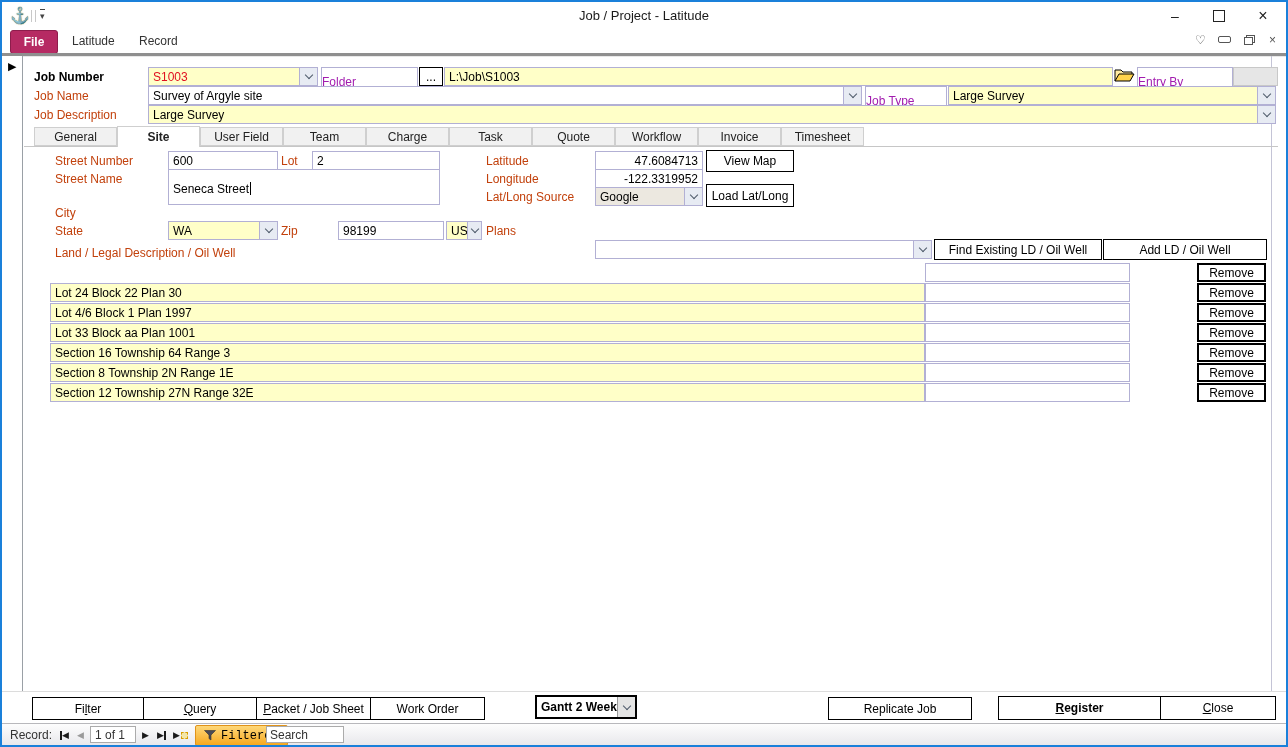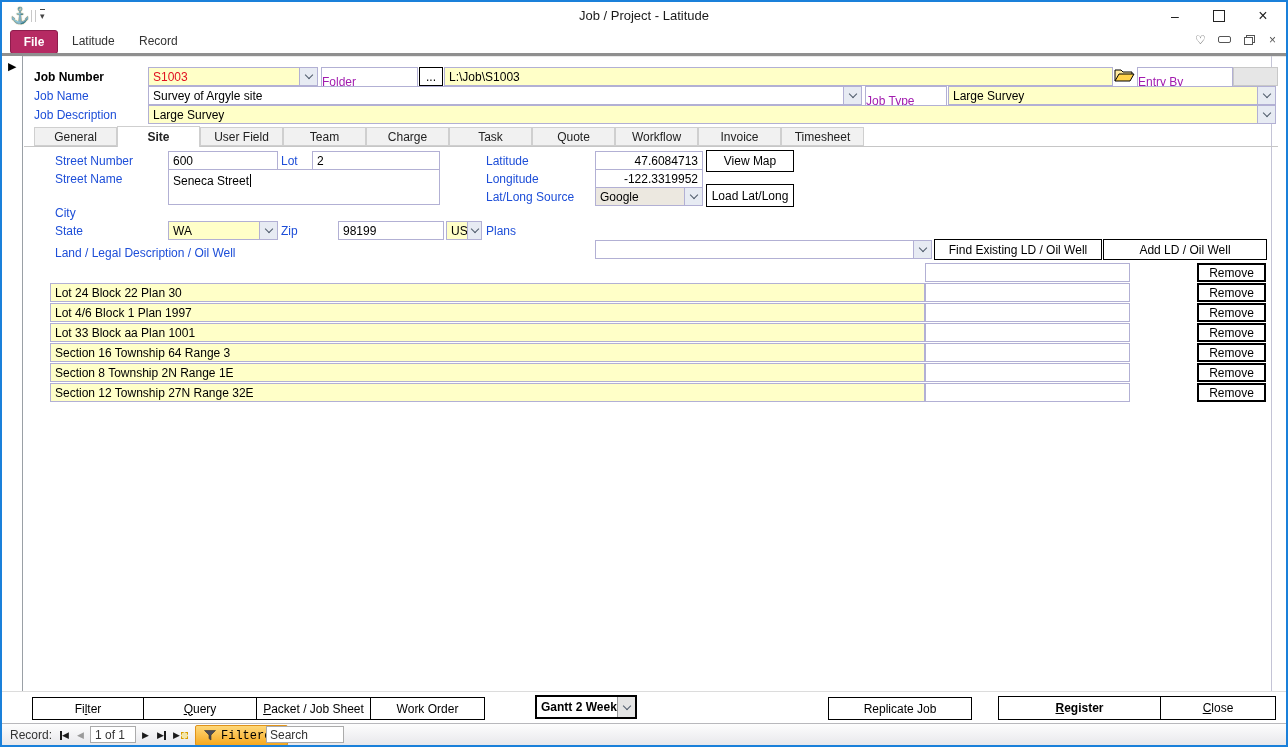--- a/index.html
+++ b/index.html
@@ -30,37 +30,37 @@
   .restore{position:relative;width:10px;height:9px;}
   .restore::before{content:"";position:absolute;left:2px;top:0;width:7px;height:6px;border:1px solid #555;}
   .restore::after{content:"";position:absolute;left:0;top:2px;width:7px;height:6px;border:1px solid #555;background:#fff;}
   .ribbon-divider{position:absolute;left:2px;top:53px;right:2px;height:3px;background:#8f8f8f;border-bottom:1px solid #e8e8e8;}
 
   
   .rec-strip{position:absolute;left:2px;top:56px;width:20px;height:635px;background:#fff;border-right:1px solid #9aa0a6;}
   .rec-arrow{position:absolute;left:6px;top:4px;font-size:11px;color:#000;}
 
   
-  .lbl{position:absolute;height:19px;display:flex;align-items:center;font-size:12px;color:#1d4ed8;white-space:nowrap;}
+  .lbl{position:absolute;height:19px;display:flex;align-items:center;font-size:12px;color:#c2410c;white-space:nowrap;}
   .lbl.black{color:#000;font-weight:bold;}
   .lblbox{position:absolute;height:30px;box-sizing:border-box;background:#fff;border:1px solid #b2b0d4;
     display:flex;align-items:center;padding:0 0;font-size:12px;color:#a21caf;white-space:nowrap;}
   .fld{position:absolute;height:19px;box-sizing:border-box;background:#fff;border:1px solid #b2b0d4;
     display:flex;align-items:center;padding:0 4px;font-size:12px;color:#000;white-space:nowrap;overflow:hidden;}
   .fld.yellow{background:#ffffc8;}
   .fld.beige{background:#ece8e0;}
   .fld.right{justify-content:flex-end;}
   .fld.combo{padding-right:20px;}
   .red{color:#e01020;}
   .chev{position:absolute;right:0;top:0;bottom:0;width:17px;background:#e7ebf3;border-left:1px solid #b2b0d4;
     display:flex;align-items:center;justify-content:center;}
   .chev::after{content:"";width:5px;height:5px;border-right:1.5px solid #4e5a6a;border-bottom:1.5px solid #4e5a6a;
     transform:rotate(45deg);margin-top:-3px;}
   .textarea{position:absolute;box-sizing:border-box;background:#fff;border:1px solid #b2b0d4;font-size:12px;
-    padding:4px 4px;line-height:15px;}
+    padding:12px 4px;line-height:15px;}
   .caret{display:inline-block;width:1px;height:13px;background:#000;margin-left:1px;vertical-align:-2px;}
 
   
   .btn{position:absolute;box-sizing:border-box;background:#fff;border:1.5px solid #000;display:flex;
     align-items:center;justify-content:center;font-size:12px;color:#000;padding:0;font-family:"Liberation Sans",sans-serif;}
   .btn.thick{border-width:2px;}
   .btn .key{text-decoration:underline;}
   .btn.bold{font-weight:bold;}
 
   

